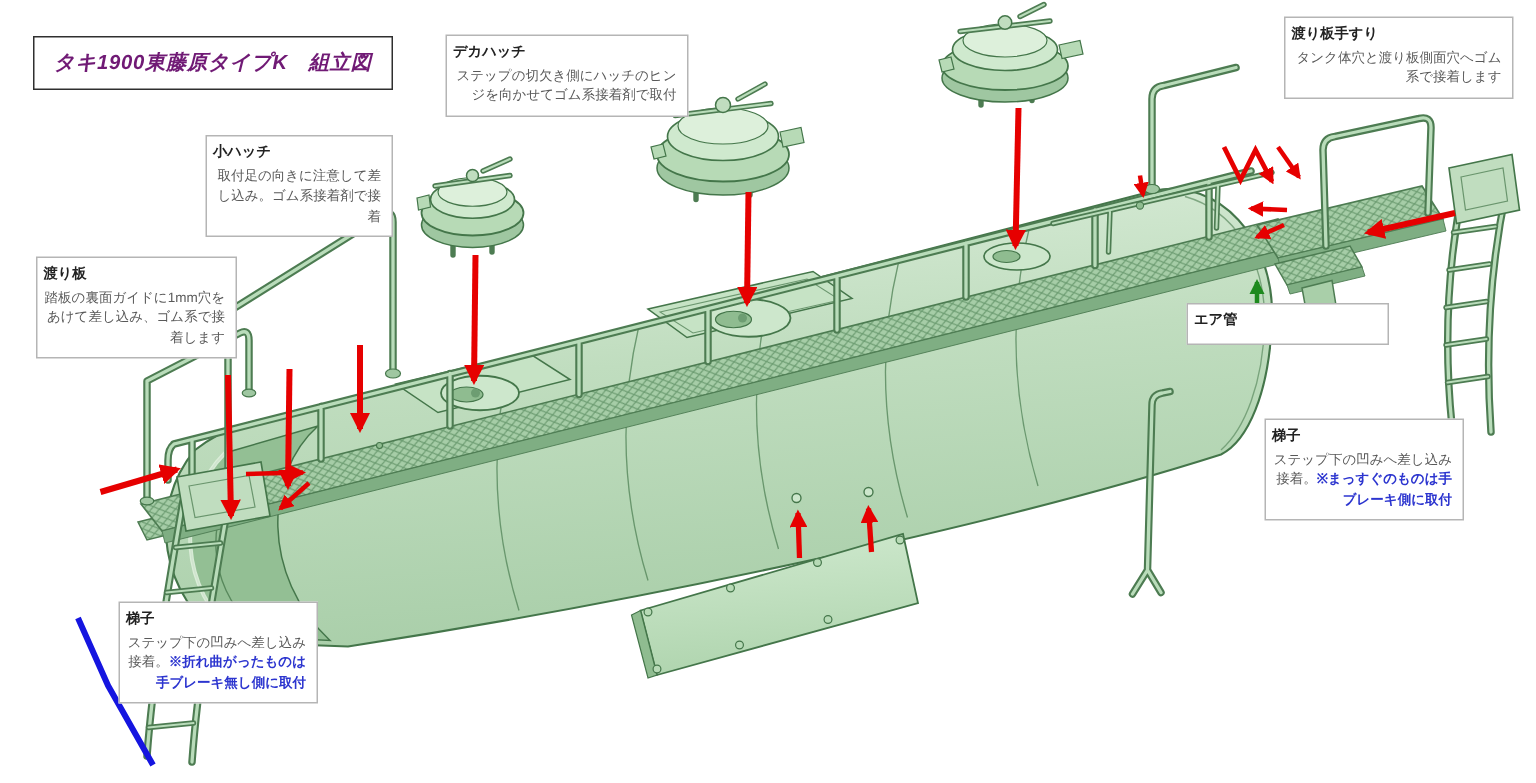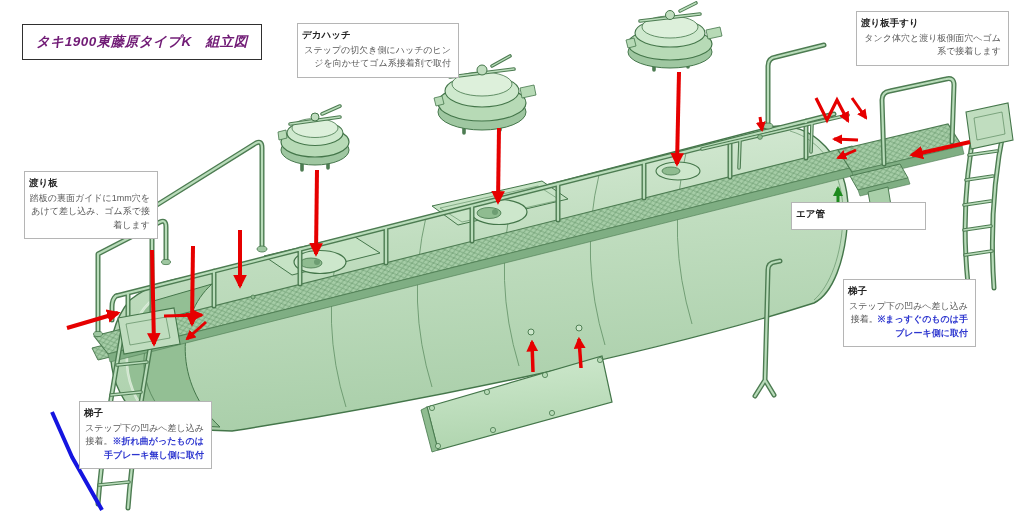--- a/index.html
+++ b/index.html
@@ -236,20 +236,24 @@
 
   <path d="M838,202 L838,188" stroke="#1e8a1e" stroke-width="3" fill="none" marker-end="url(#mg)"></path>
 
   <path d="M52,412 L72,457 L102,510" stroke="#1515e0" stroke-width="4" fill="none" stroke-linejoin="round"></path>
 </svg>
 
   <div class="title-box">
     <span>タキ1900東藤原タイプK　組立図</span>
   </div>
 
+  <div class="note-box" style="left:137px;top:90px;width:125px">
+    <div class="nb-title">小ハッチ</div>
+    <div class="nb-body">取付足の向きに注意して差し込み。ゴム系接着剤で接着</div>
+  </div>
 
   <div class="note-box" style="left:297px;top:23px;width:162px">
     <div class="nb-title">デカハッチ</div>
     <div class="nb-body">ステップの切欠き側にハッチのヒンジを向かせてゴム系接着剤で取付</div>
   </div>
 
   <div class="note-box" style="left:24px;top:171px;width:134px">
     <div class="nb-title">渡り板</div>
     <div class="nb-body">踏板の裏面ガイドに1mm穴をあけて差し込み、ゴム系で接着します</div>
   </div>

